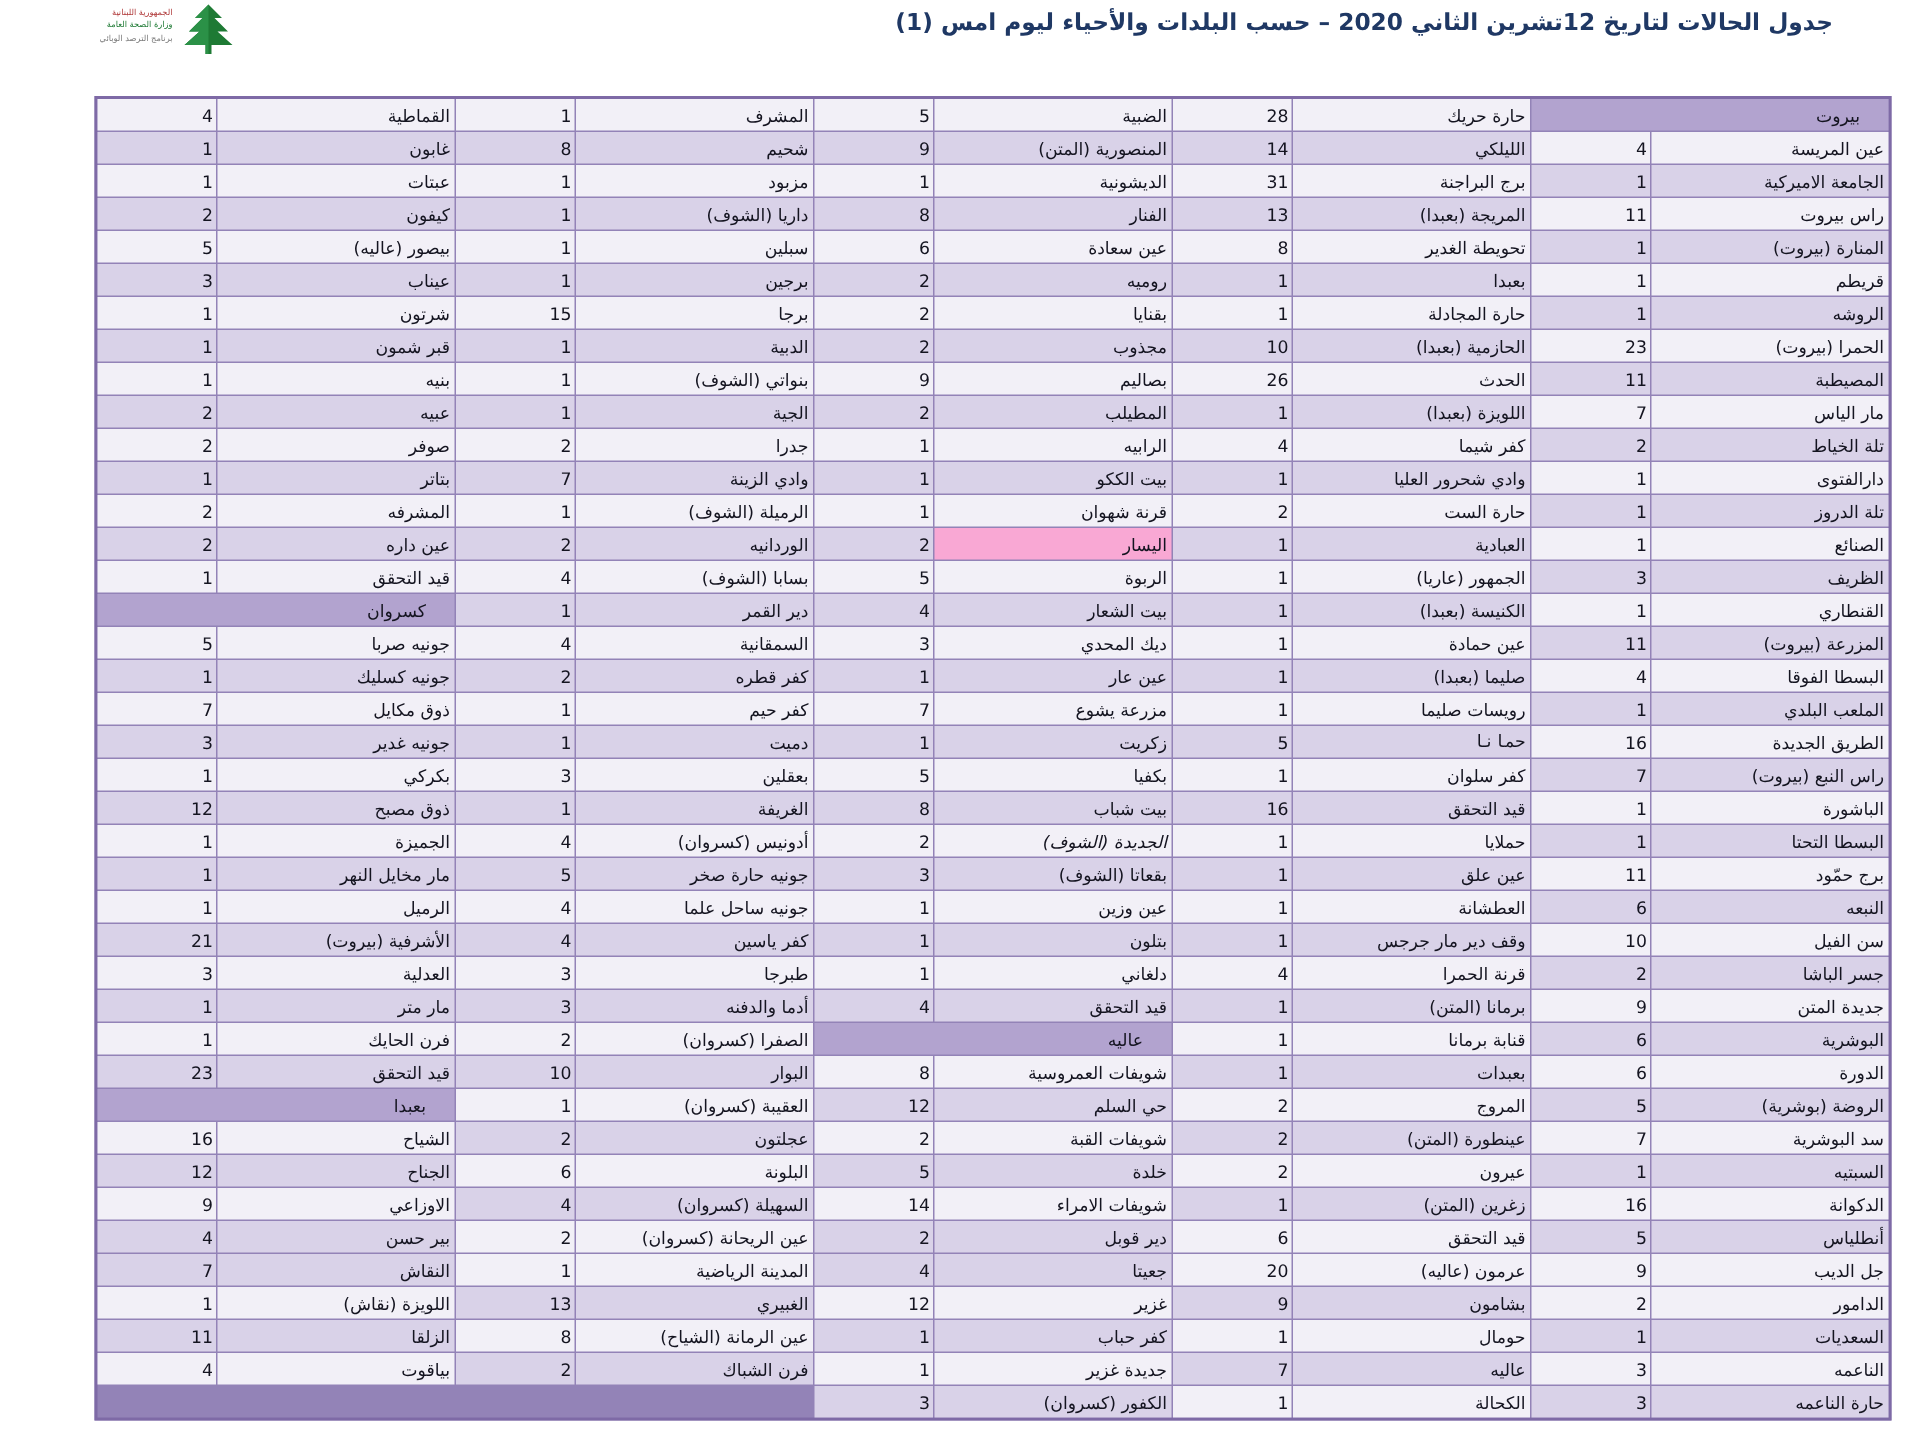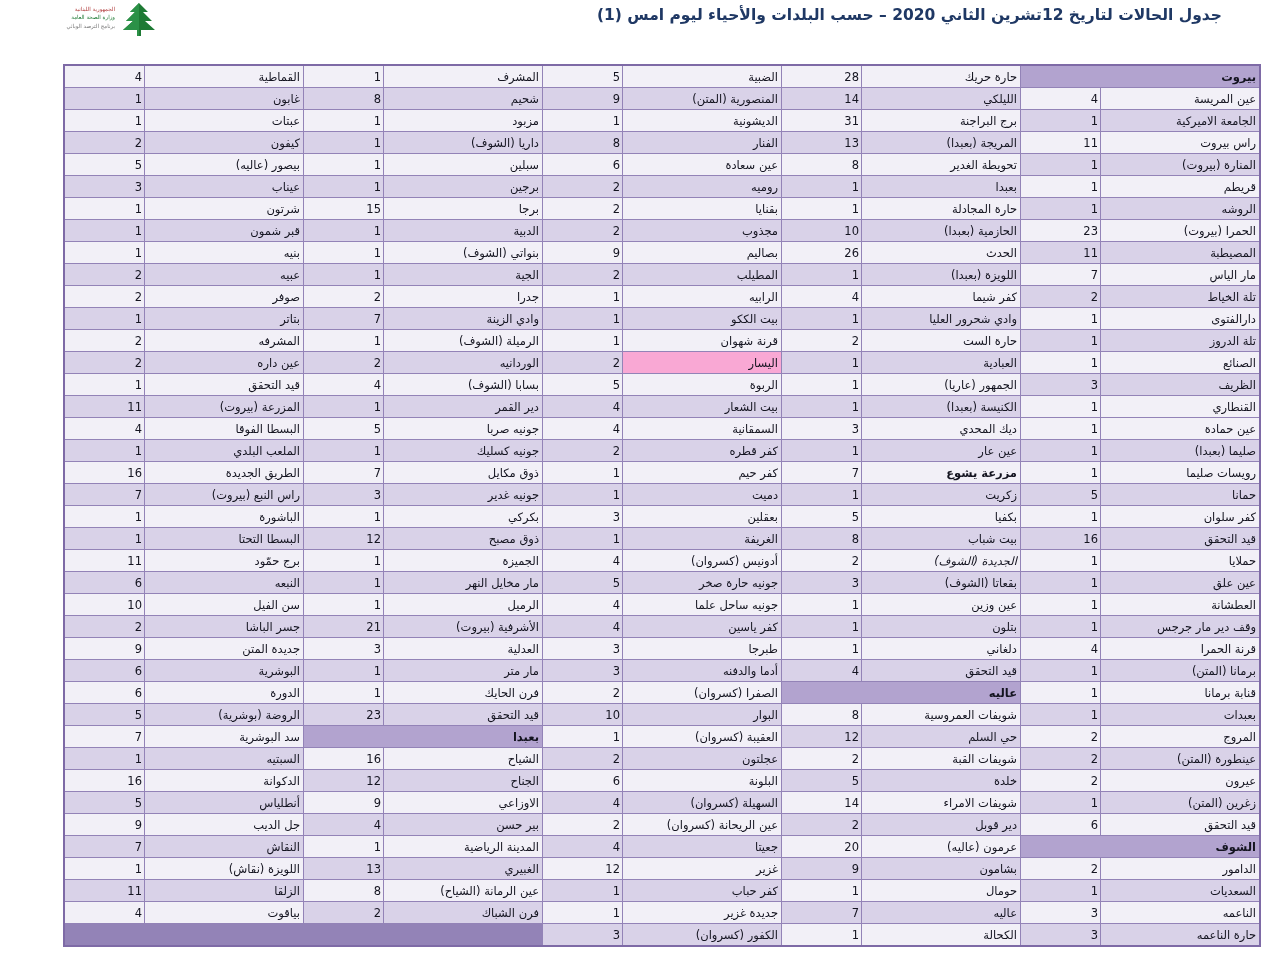--- a/index.html
+++ b/index.html
@@ -51,21 +51,21 @@
     direction:rtl;justify-content:flex-start;
     padding-right:3px;padding-left:2px;
   }
   .cell.val{
     direction:ltr;justify-content:flex-end;
     padding-right:2px;padding-left:2px;
   }
   .cell.hdr{
     grid-column:span 2;
     direction:rtl;justify-content:flex-start;
-    padding-right:3px;font-weight:700;
+    padding-right:19px;font-weight:400;
   }
 </style>
 </head>
 <body>
 
 <div class="logo">
   <div class="logo-text">
     <div class="l1">الجمهورية اللبنانية</div>
     <div class="l2">وزارة الصحة العامة</div>
     <div class="l3">برنامج الترصد الوبائي</div>
@@ -234,20 +234,21 @@
       <div class="cell name" style="background: rgb(242, 240, 247);">قيد التحقق</div>
       <div class="cell val" style="background: rgb(242, 240, 247);">1</div>
       <div class="cell name" style="background: rgb(242, 240, 247);">القنطاري</div>
       <div class="cell val" style="background: rgb(242, 240, 247);">1</div>
       <div class="cell name" style="background: rgb(217, 210, 232);">الكنيسة (بعبدا)</div>
       <div class="cell val" style="background: rgb(217, 210, 232);">1</div>
       <div class="cell name" style="background: rgb(217, 210, 232);">بيت الشعار</div>
       <div class="cell val" style="background: rgb(217, 210, 232);">4</div>
       <div class="cell name" style="background: rgb(217, 210, 232);">دير القمر</div>
       <div class="cell val" style="background: rgb(217, 210, 232);">1</div>
+      <div class="cell hdr" style="background: rgb(178, 163, 207);">كسروان</div>
       <div class="cell name" style="background: rgb(217, 210, 232);">المزرعة (بيروت)</div>
       <div class="cell val" style="background: rgb(217, 210, 232);">11</div>
       <div class="cell name" style="background: rgb(242, 240, 247);">عين حمادة</div>
       <div class="cell val" style="background: rgb(242, 240, 247);">1</div>
       <div class="cell name" style="background: rgb(242, 240, 247);">ديك المحدي</div>
       <div class="cell val" style="background: rgb(242, 240, 247);">3</div>
       <div class="cell name" style="background: rgb(242, 240, 247);">السمقانية</div>
       <div class="cell val" style="background: rgb(242, 240, 247);">4</div>
       <div class="cell name" style="background: rgb(242, 240, 247);">جونيه صربا</div>
       <div class="cell val" style="background: rgb(242, 240, 247);">5</div>
@@ -258,29 +259,29 @@
       <div class="cell name" style="background: rgb(217, 210, 232);">عين عار</div>
       <div class="cell val" style="background: rgb(217, 210, 232);">1</div>
       <div class="cell name" style="background: rgb(217, 210, 232);">كفر قطره</div>
       <div class="cell val" style="background: rgb(217, 210, 232);">2</div>
       <div class="cell name" style="background: rgb(217, 210, 232);">جونيه كسليك</div>
       <div class="cell val" style="background: rgb(217, 210, 232);">1</div>
       <div class="cell name" style="background: rgb(217, 210, 232);">الملعب البلدي</div>
       <div class="cell val" style="background: rgb(217, 210, 232);">1</div>
       <div class="cell name" style="background: rgb(242, 240, 247);">رويسات صليما</div>
       <div class="cell val" style="background: rgb(242, 240, 247);">1</div>
-      <div class="cell name" style="background: rgb(242, 240, 247); font-weight: bold;">مزرعة يشوع</div>
+      <div class="cell name" style="background: rgb(242, 240, 247);">مزرعة يشوع</div>
       <div class="cell val" style="background: rgb(242, 240, 247);">7</div>
       <div class="cell name" style="background: rgb(242, 240, 247);">كفر حيم</div>
       <div class="cell val" style="background: rgb(242, 240, 247);">1</div>
       <div class="cell name" style="background: rgb(242, 240, 247);">ذوق مكايل</div>
       <div class="cell val" style="background: rgb(242, 240, 247);">7</div>
       <div class="cell name" style="background: rgb(242, 240, 247);">الطريق الجديدة</div>
       <div class="cell val" style="background: rgb(242, 240, 247);">16</div>
-      <div class="cell name" style="background: rgb(217, 210, 232);">حمانا</div>
+      <div class="cell name" style="background: rgb(217, 210, 232); font-family: Liberation Mono, monospace;">حمانا</div>
       <div class="cell val" style="background: rgb(217, 210, 232);">5</div>
       <div class="cell name" style="background: rgb(217, 210, 232);">زكريت</div>
       <div class="cell val" style="background: rgb(217, 210, 232);">1</div>
       <div class="cell name" style="background: rgb(217, 210, 232);">دميت</div>
       <div class="cell val" style="background: rgb(217, 210, 232);">1</div>
       <div class="cell name" style="background: rgb(217, 210, 232);">جونيه غدير</div>
       <div class="cell val" style="background: rgb(217, 210, 232);">3</div>
       <div class="cell name" style="background: rgb(217, 210, 232);">راس النبع (بيروت)</div>
       <div class="cell val" style="background: rgb(217, 210, 232);">7</div>
       <div class="cell name" style="background: rgb(242, 240, 247);">كفر سلوان</div>
@@ -424,21 +425,20 @@
       <div class="cell name" style="background: rgb(242, 240, 247);">قيد التحقق</div>
       <div class="cell val" style="background: rgb(242, 240, 247);">6</div>
       <div class="cell name" style="background: rgb(217, 210, 232);">دير قوبل</div>
       <div class="cell val" style="background: rgb(217, 210, 232);">2</div>
       <div class="cell name" style="background: rgb(242, 240, 247);">عين الريحانة (كسروان)</div>
       <div class="cell val" style="background: rgb(242, 240, 247);">2</div>
       <div class="cell name" style="background: rgb(217, 210, 232);">بير حسن</div>
       <div class="cell val" style="background: rgb(217, 210, 232);">4</div>
       <div class="cell name" style="background: rgb(242, 240, 247);">جل الديب</div>
       <div class="cell val" style="background: rgb(242, 240, 247);">9</div>
-      <div class="cell hdr" style="background: rgb(178, 163, 207);">الشوف</div>
       <div class="cell name" style="background: rgb(242, 240, 247);">عرمون (عاليه)</div>
       <div class="cell val" style="background: rgb(242, 240, 247);">20</div>
       <div class="cell name" style="background: rgb(217, 210, 232);">جعيتا</div>
       <div class="cell val" style="background: rgb(217, 210, 232);">4</div>
       <div class="cell name" style="background: rgb(242, 240, 247);">المدينة الرياضية</div>
       <div class="cell val" style="background: rgb(242, 240, 247);">1</div>
       <div class="cell name" style="background: rgb(217, 210, 232);">النقاش</div>
       <div class="cell val" style="background: rgb(217, 210, 232);">7</div>
       <div class="cell name" style="background: rgb(242, 240, 247);">الدامور</div>
       <div class="cell val" style="background: rgb(242, 240, 247);">2</div>

